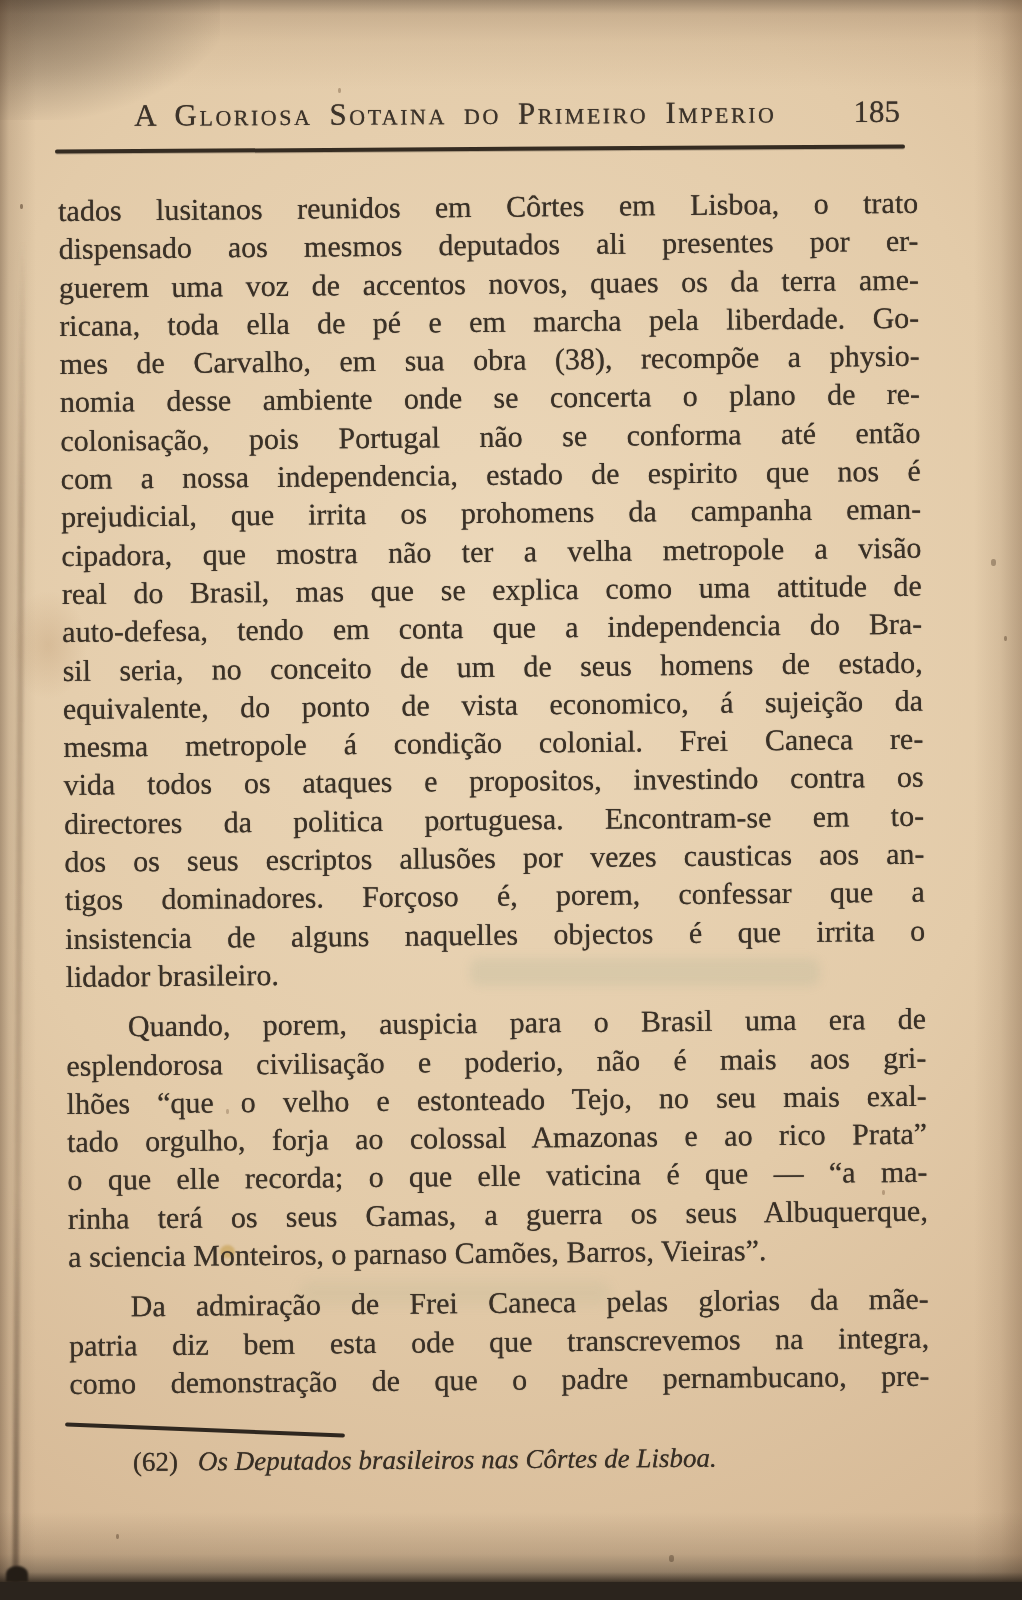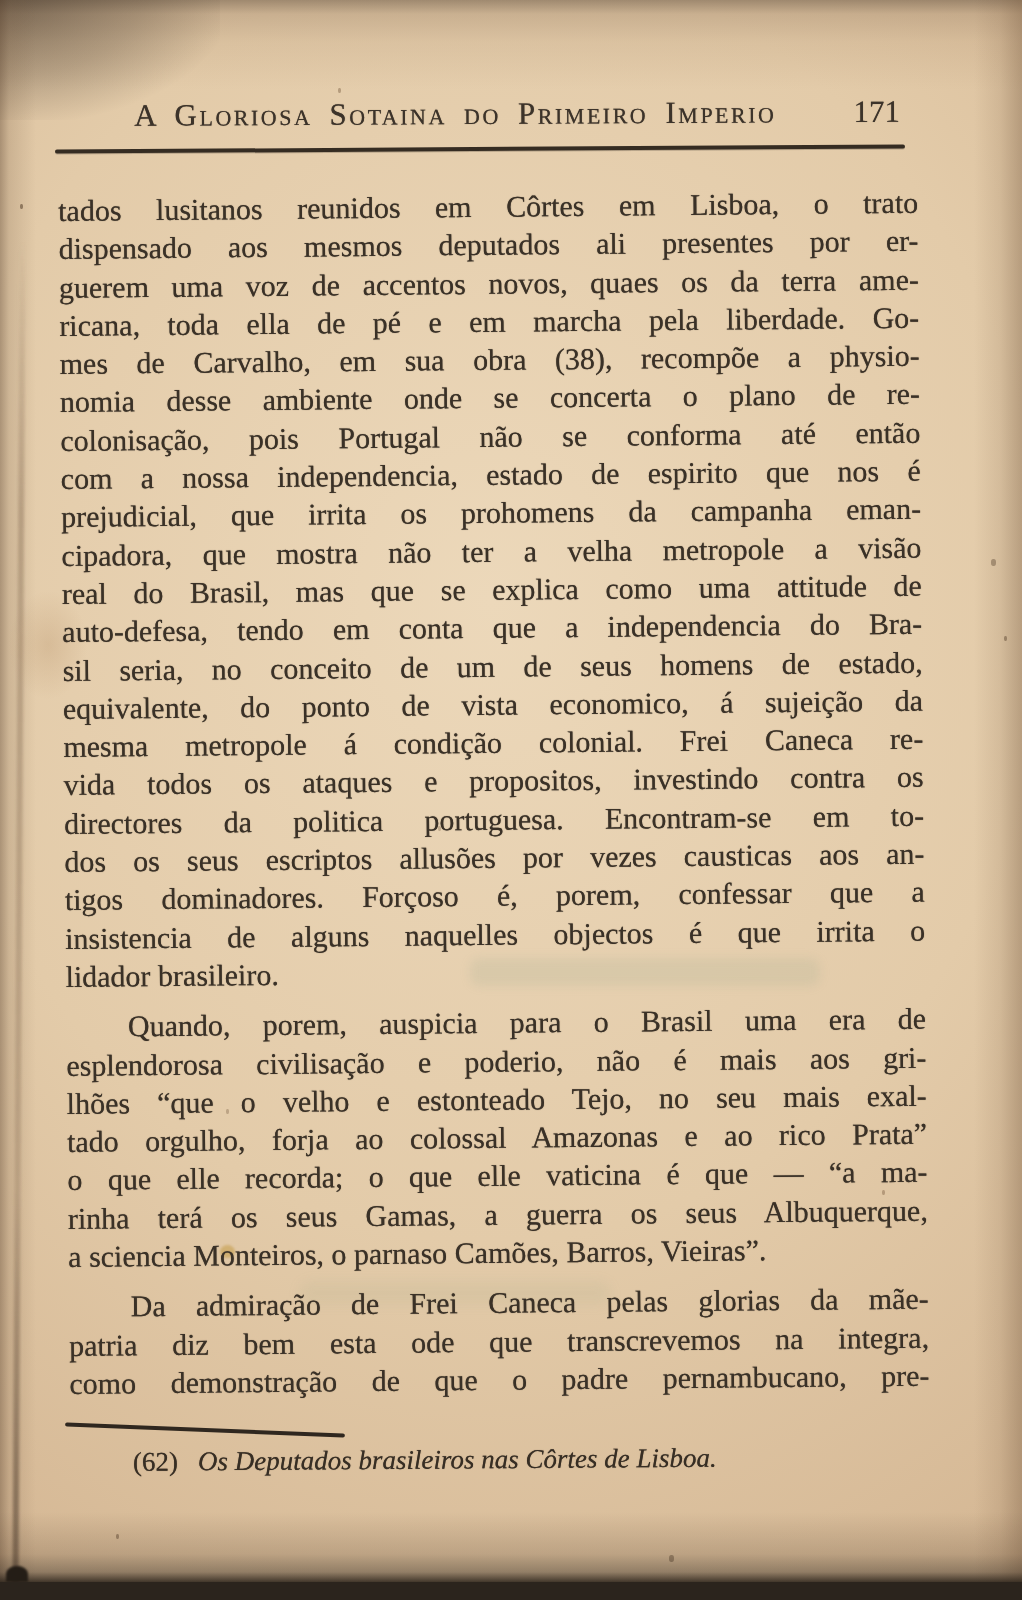--- a/index.html
+++ b/index.html
@@ -151,21 +151,21 @@
   <div class="edge-right"></div>
   <div class="binding-crease"></div>
   <div class="paper-stain-1"></div>
   <div class="paper-stain-2"></div>
   <div class="ink-smudge-1"></div>
   <div class="ink-smudge-2"></div>
   <div class="paper-specks"></div>
 
   <div class="header">
     <span class="header-title">A Gloriosa Sotaina do Primeiro Imperio</span>
-    <span class="header-page-number">171</span>
+    <span class="header-page-number">185</span>
   </div>
   <div class="header-rule"></div>
 
   <div class="text-block">
       <div class="para">
         <div class="line">tados lusitanos reunidos em Côrtes em Lisboa, o trato</div>
         <div class="line">dispensado aos mesmos deputados ali presentes por er-</div>
         <div class="line">guerem uma voz de accentos novos, quaes os da terra ame-</div>
         <div class="line">ricana, toda ella de pé e em marcha pela liberdade. Go-</div>
         <div class="line">mes de Carvalho, em sua obra (38), recompõe a physio-</div>

